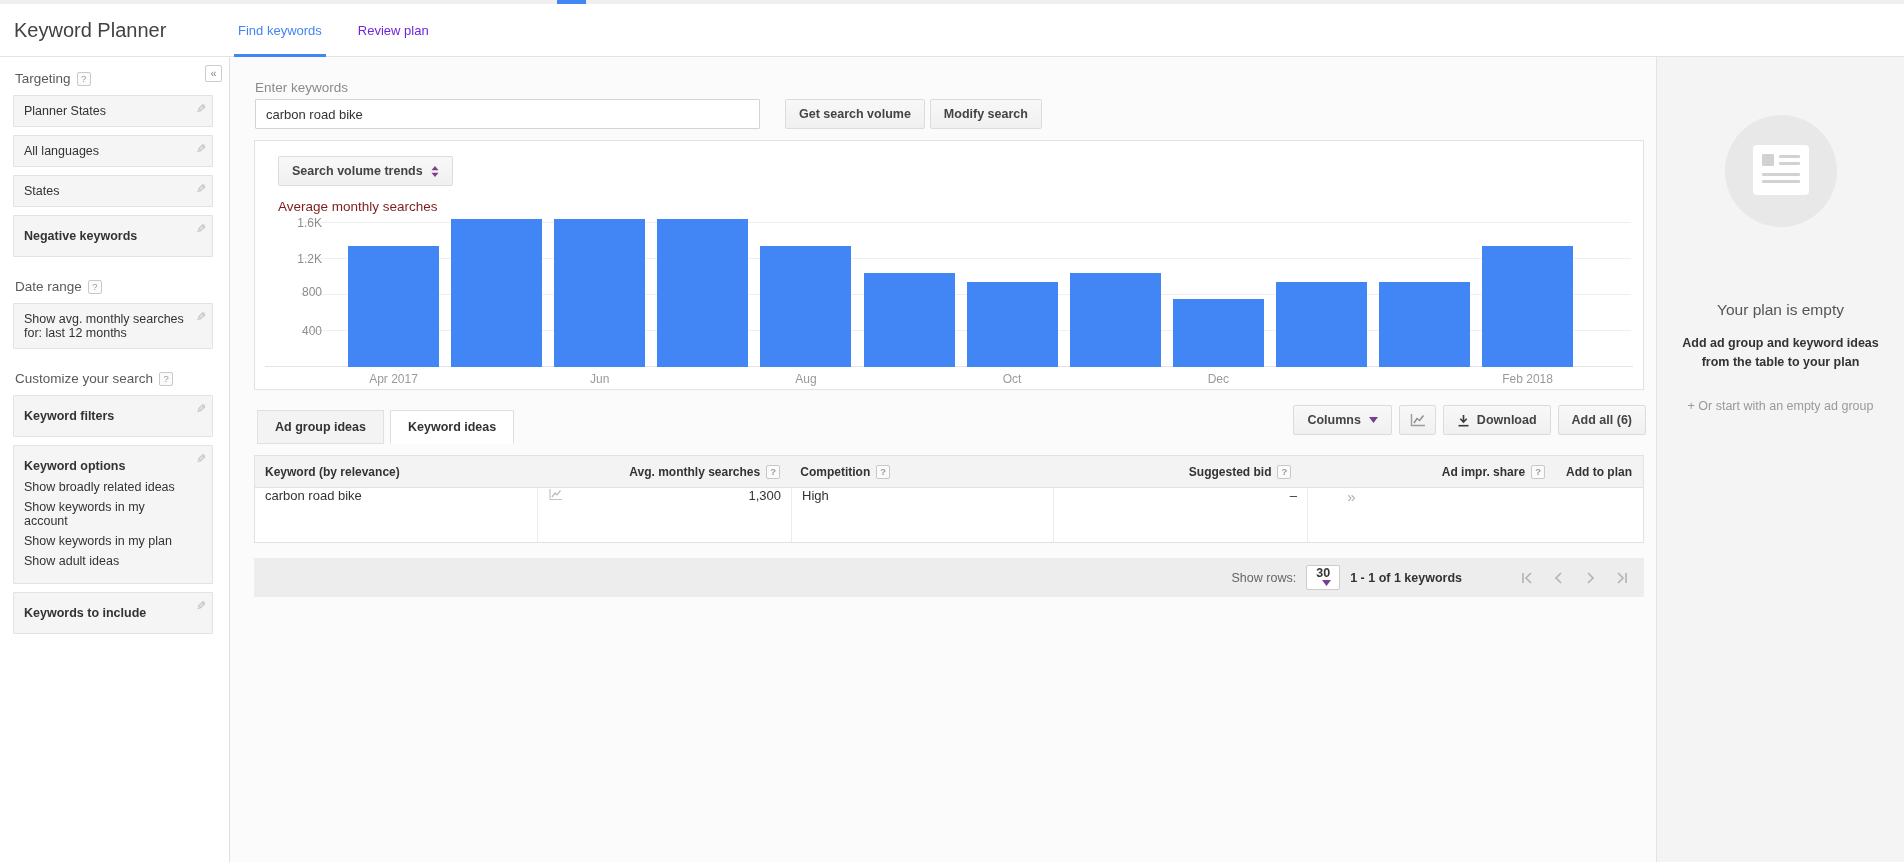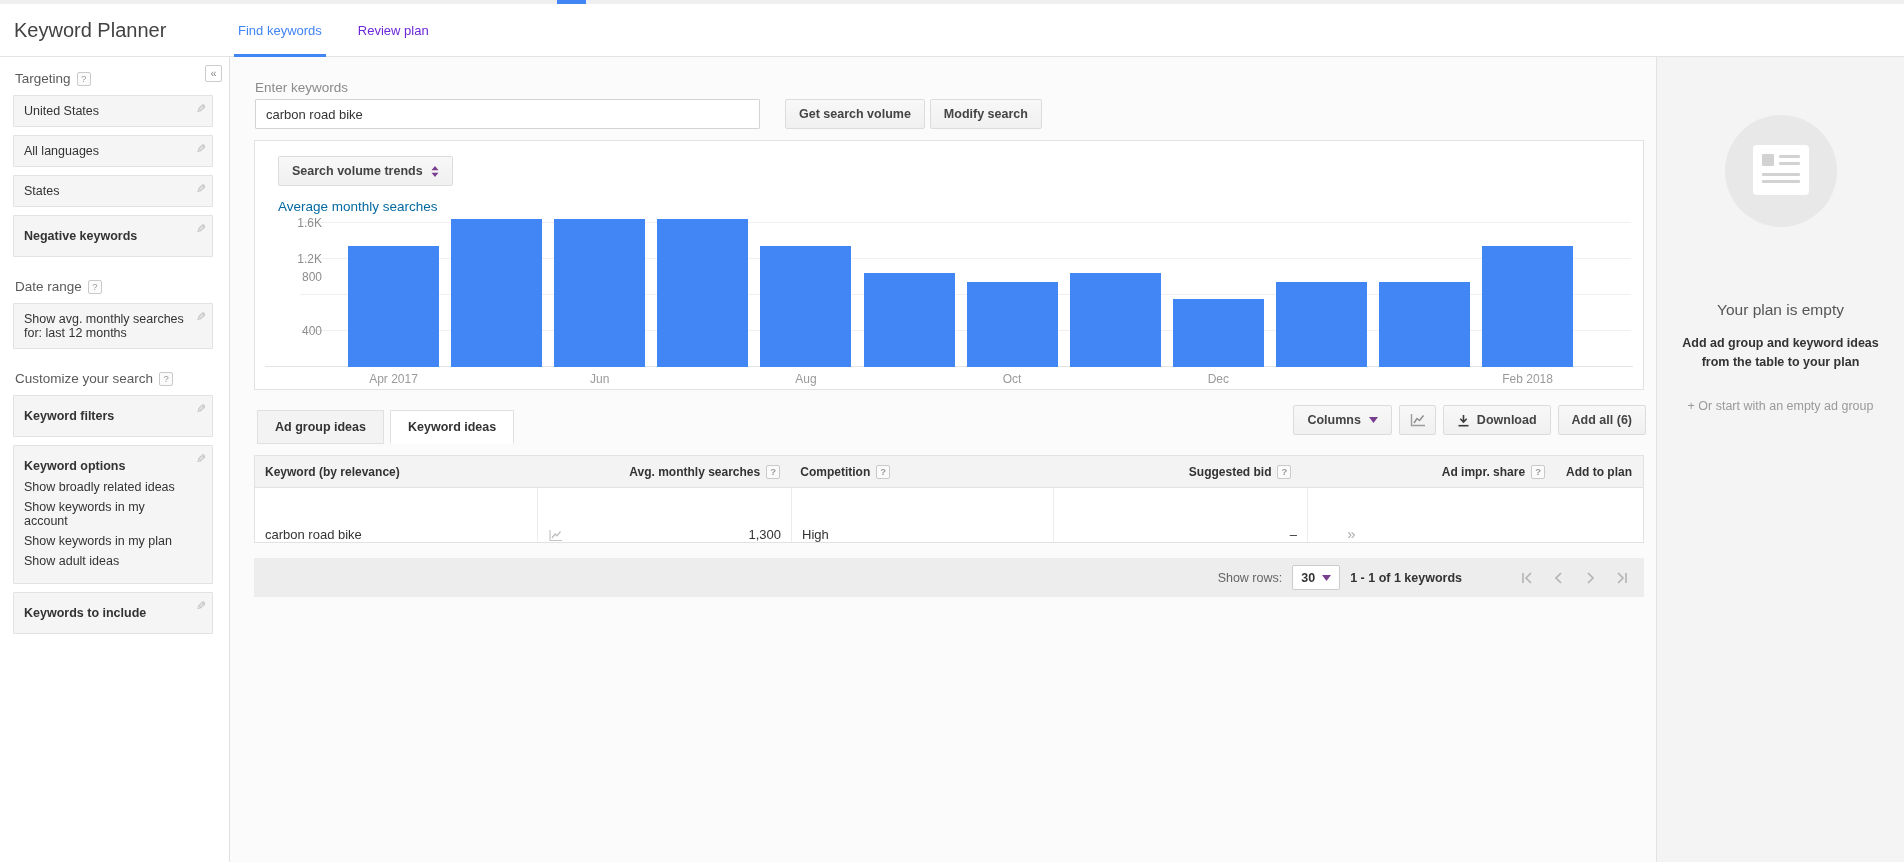--- a/index.html
+++ b/index.html
@@ -39,21 +39,21 @@
   .kw-label { position:absolute; left:25px; top:23px; font-size:13.5px; color:#8b8b8b; }
   .search-row { position:absolute; left:25px; top:42px; display:flex; align-items:center; }
   .kw-input { width:505px; height:30px; border:1px solid #d4d4d4; background:#fff; font-family:inherit; font-size:13px; color:#333; padding:0 10px; margin-right:25px; border-radius:1px; }
   .btn { height:30px; padding:0 13px; background:linear-gradient(#f8f8f8,#f0f0f0); border:1px solid #dcdcdc; border-radius:2px; font-family:inherit; font-size:12.5px; font-weight:bold; color:#444; cursor:pointer; display:inline-flex; align-items:center; }
   .btn + .btn { margin-left:5px; }
 
   
   .chart-card { position:absolute; left:24px; top:83px; width:1390px; height:250px; background:#fff; border:1px solid #e2e2e2; }
   .trends-btn { position:absolute; left:23px; top:15px; }
   .caret-updown { margin-left:8px; }
-  .chart-title { position:absolute; left:23px; top:58px; font-size:13.5px; color:#0369a1; }
+  .chart-title { position:absolute; left:23px; top:58px; font-size:13.5px; color:#7f1d1d; }
   .plot { position:absolute; left:0; top:78px; width:100%; height:148px; }
   .gridline { position:absolute; left:45px; right:12px; height:1px; background:#f0f0f0; }
   .baseline { position:absolute; left:10px; right:10px; bottom:0; height:1px; background:#e4e4e4; }
   .ylabel { position:absolute; left:0; width:67px; text-align:right; font-size:12px; color:#8d8d8d; height:14px; line-height:14px; }
   .bar { position:absolute; bottom:0; width:91px; background:#4285f4; cursor:pointer; }
   .xlabels { position:absolute; left:0; top:231px; width:100%; height:16px; }
   .xlabel { position:absolute; transform:translateX(-50%); font-size:12px; color:#9a9a9a; white-space:nowrap; }
 
   
   .ideas-tabs { position:absolute; left:27px; top:353px; display:flex; }
@@ -61,33 +61,33 @@
   .i-tab.active { background:#fff; border-bottom-color:#fff; }
   .toolbar { position:absolute; right:10px; top:348px; display:flex; align-items:center; }
   .toolbar .btn { margin-left:7px; }
   .icon-btn { padding:0 9px; }
   .dl-icon { margin-right:7px; }
 
   
   .table-card { position:absolute; left:24px; top:398px; width:1390px; background:#fff; border:1px solid #e2e2e2; }
   .thead { display:flex; height:32px; background:#f3f3f3; border-bottom:1px solid #e2e2e2; align-items:center; font-size:12px; font-weight:bold; color:#333; }
   .trow { display:flex; height:54px; align-items:stretch; font-size:13px; color:#333; }
-  .cell { display:flex; align-items:flex-end; padding:0 10px; }
+  .cell { display:flex; align-items:flex-start; padding:0 10px; }
   .trow .cell { border-left:1px solid #ececec; }
   .trow .cell:first-child { border-left:none; }
   .c0{width:282px;} .c1{width:254px;} .c2{width:262px;} .c3{width:250px;} .c4{width:254px;} .c5{width:88px;}
   .right { justify-content:flex-end; }
   .center { justify-content:center; }
   .split { justify-content:space-between; }
   .add-glyph { color:#adadad; font-size:15px; cursor:pointer; }
   .dash-val { color:#333; }
 
   
   .pagination { position:absolute; left:24px; top:501px; width:1390px; height:39px; background:#ededed; display:flex; align-items:center; justify-content:flex-end; font-size:12.5px; color:#666; padding-right:14px; }
-  .rows-select { display:inline-flex; align-items:center; background:#fff; border:1px solid #ccc; border-radius:2px; height:25px; padding:0 8px; margin:0 10px; color:#333; font-weight:bold; cursor:pointer; }
+  .rows-select { display:inline-flex; align-items:center; background:#fff; border:1px solid #ccc; border-radius:2px; height:25px; padding:0 8px; margin:0 10px; color:#333; font-weight:bold; cursor:pointer;flex-direction:column; }
   .rows-select .caret { margin-left:7px; }
   .range-text { color:#333; font-weight:bold; margin-right:40px; }
   .pg-group { display:flex; align-items:center; }
   .pg-btn { margin-left:17px; cursor:pointer; display:inline-flex; }
 
   
   .right-panel { width:248px; min-width:248px; background:#f4f4f4; border-left:1px solid #e3e3e3; text-align:center; }
   .plan-circle { position:relative; width:112px; height:112px; border-radius:50%; background:#e8e8e8; margin:58px auto 0; }
   .plan-doc { position:absolute; left:28px; top:30px; width:56px; height:50px; background:#fff; border-radius:4px; }
   .plan-doc i { position:absolute; background:#d2d2d2; border-radius:1px; }
@@ -120,21 +120,21 @@
 <div class="layout">
 
   <div class="sidebar">
     <div class="collapse-btn">«</div>
     <div id="sidebar-sections">
         <div class="sb-section">
           <div class="sb-title">
             <span>Targeting</span>
             <span class="help-badge">?</span>
           </div>
-          <div class="sb-item"><span class="sb-item-label">United States</span><span class="pencil">✎</span></div>
+          <div class="sb-item"><span class="sb-item-label">Planner States</span><span class="pencil">✎</span></div>
           <div class="sb-item"><span class="sb-item-label">All languages</span><span class="pencil">✎</span></div>
           <div class="sb-item"><span class="sb-item-label">States</span><span class="pencil">✎</span></div>
           <div class="sb-item bold"><span class="sb-item-label">Negative keywords</span><span class="pencil">✎</span></div>
         </div>
         <div class="sb-section">
           <div class="sb-title">
             <span>Date range</span>
             <span class="help-badge">?</span>
           </div>
           <div class="sb-item"><span class="sb-item-label">Show avg. monthly searches for: last 12 months</span><span class="pencil">✎</span></div>
@@ -172,21 +172,21 @@
               <path d="M4 0l3.5 4.3h-7z" fill="#7a3e8f"></path>
               <path d="M4 11L.5 6.7h7z" fill="#7a3e8f"></path>
             </svg>
         </span>
       </button>
       <div class="chart-title">Average monthly searches</div>
       <div class="plot" id="plot">
           <div class="gridline" style="bottom: 36px;"></div>
           <div class="ylabel" style="bottom: 29px;">400</div>
           <div class="gridline" style="bottom: 72px;"></div>
-          <div class="ylabel" style="bottom: 83px;">800</div>
+          <div class="ylabel" style="bottom: 68px;">800</div>
           <div class="gridline" style="bottom: 108px;"></div>
           <div class="ylabel" style="bottom: 101px;">1.2K</div>
           <div class="gridline" style="bottom: 144px;"></div>
           <div class="ylabel" style="bottom: 137px;">1.6K</div>
           <div class="baseline"></div>
           <div class="bar" style="left: 93px; width: 91px; height: 121.5px; background: rgb(66, 133, 244);"></div>
           <div class="bar" style="left: 196.1px; width: 91px; height: 148px; background: rgb(66, 133, 244);"></div>
           <div class="bar" style="left: 299.2px; width: 91px; height: 148px; background: rgb(66, 133, 244);"></div>
           <div class="bar" style="left: 402.3px; width: 91px; height: 148px; background: rgb(66, 133, 244);"></div>
           <div class="bar" style="left: 505.4px; width: 91px; height: 121.5px; background: rgb(66, 133, 244);"></div>

